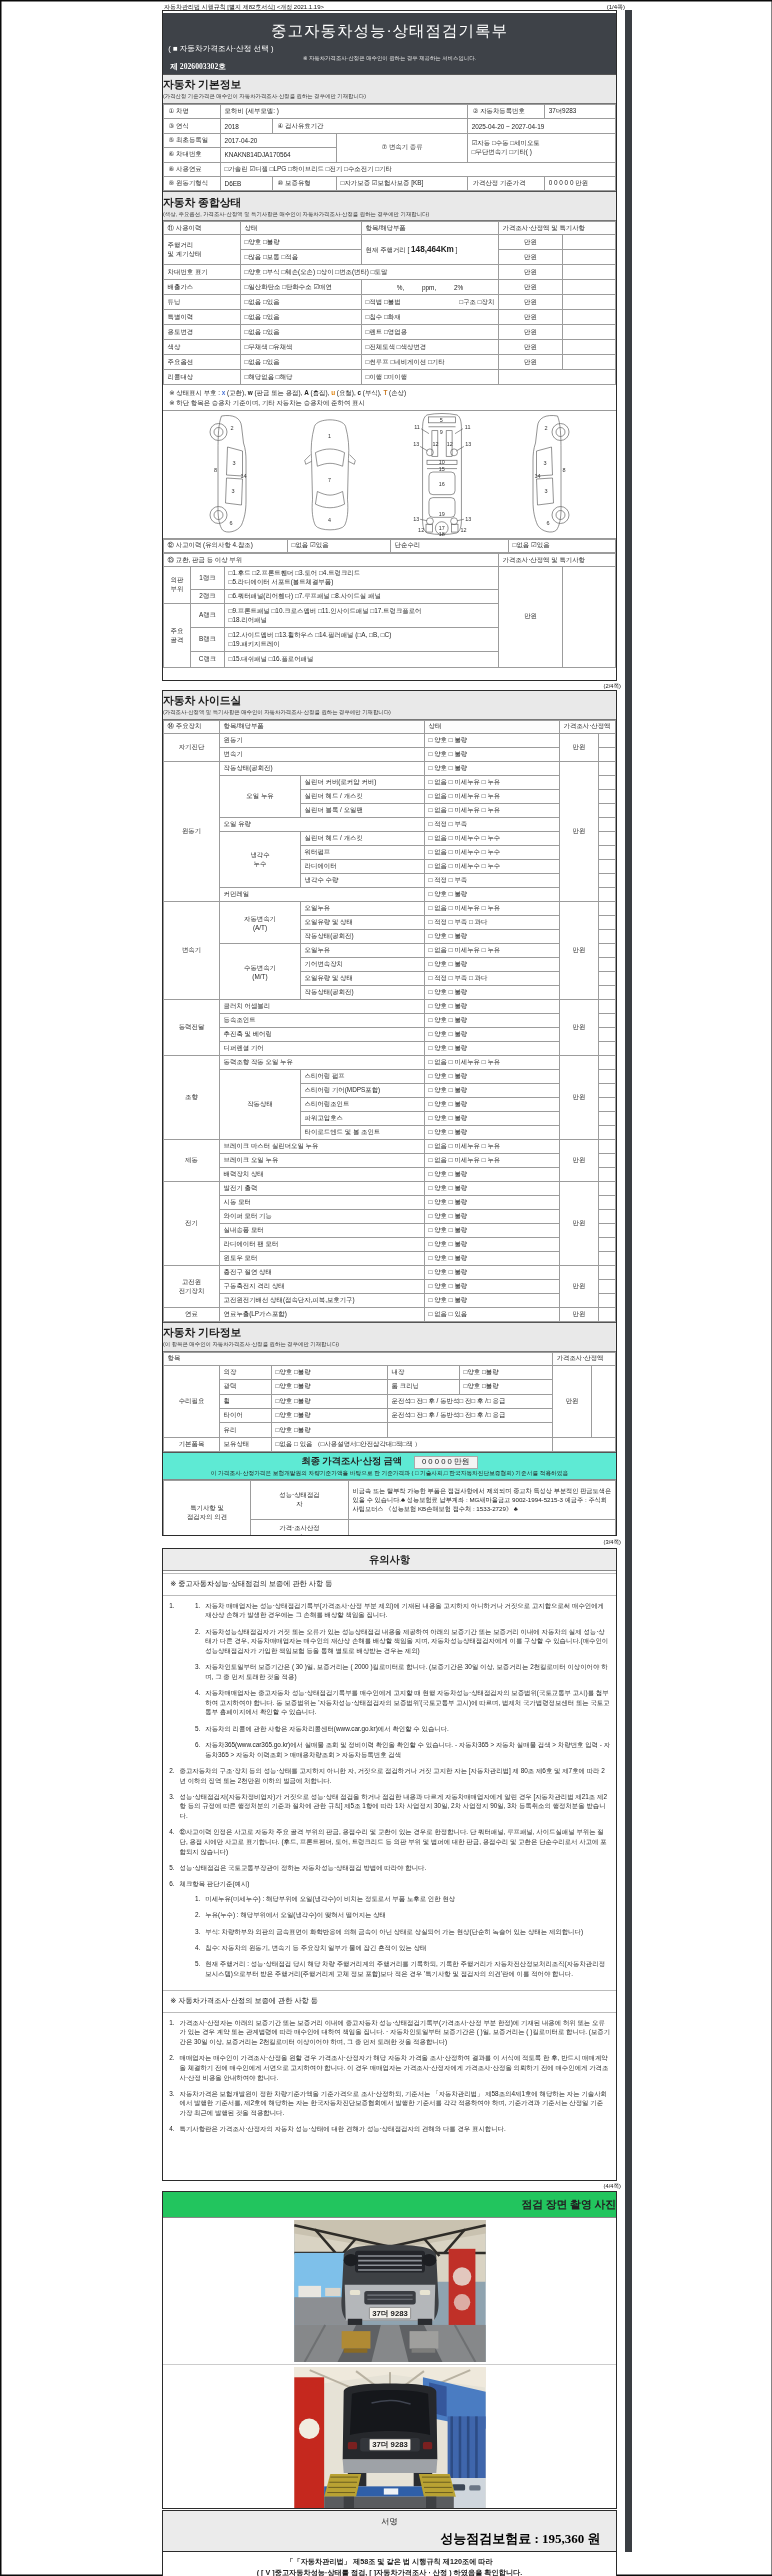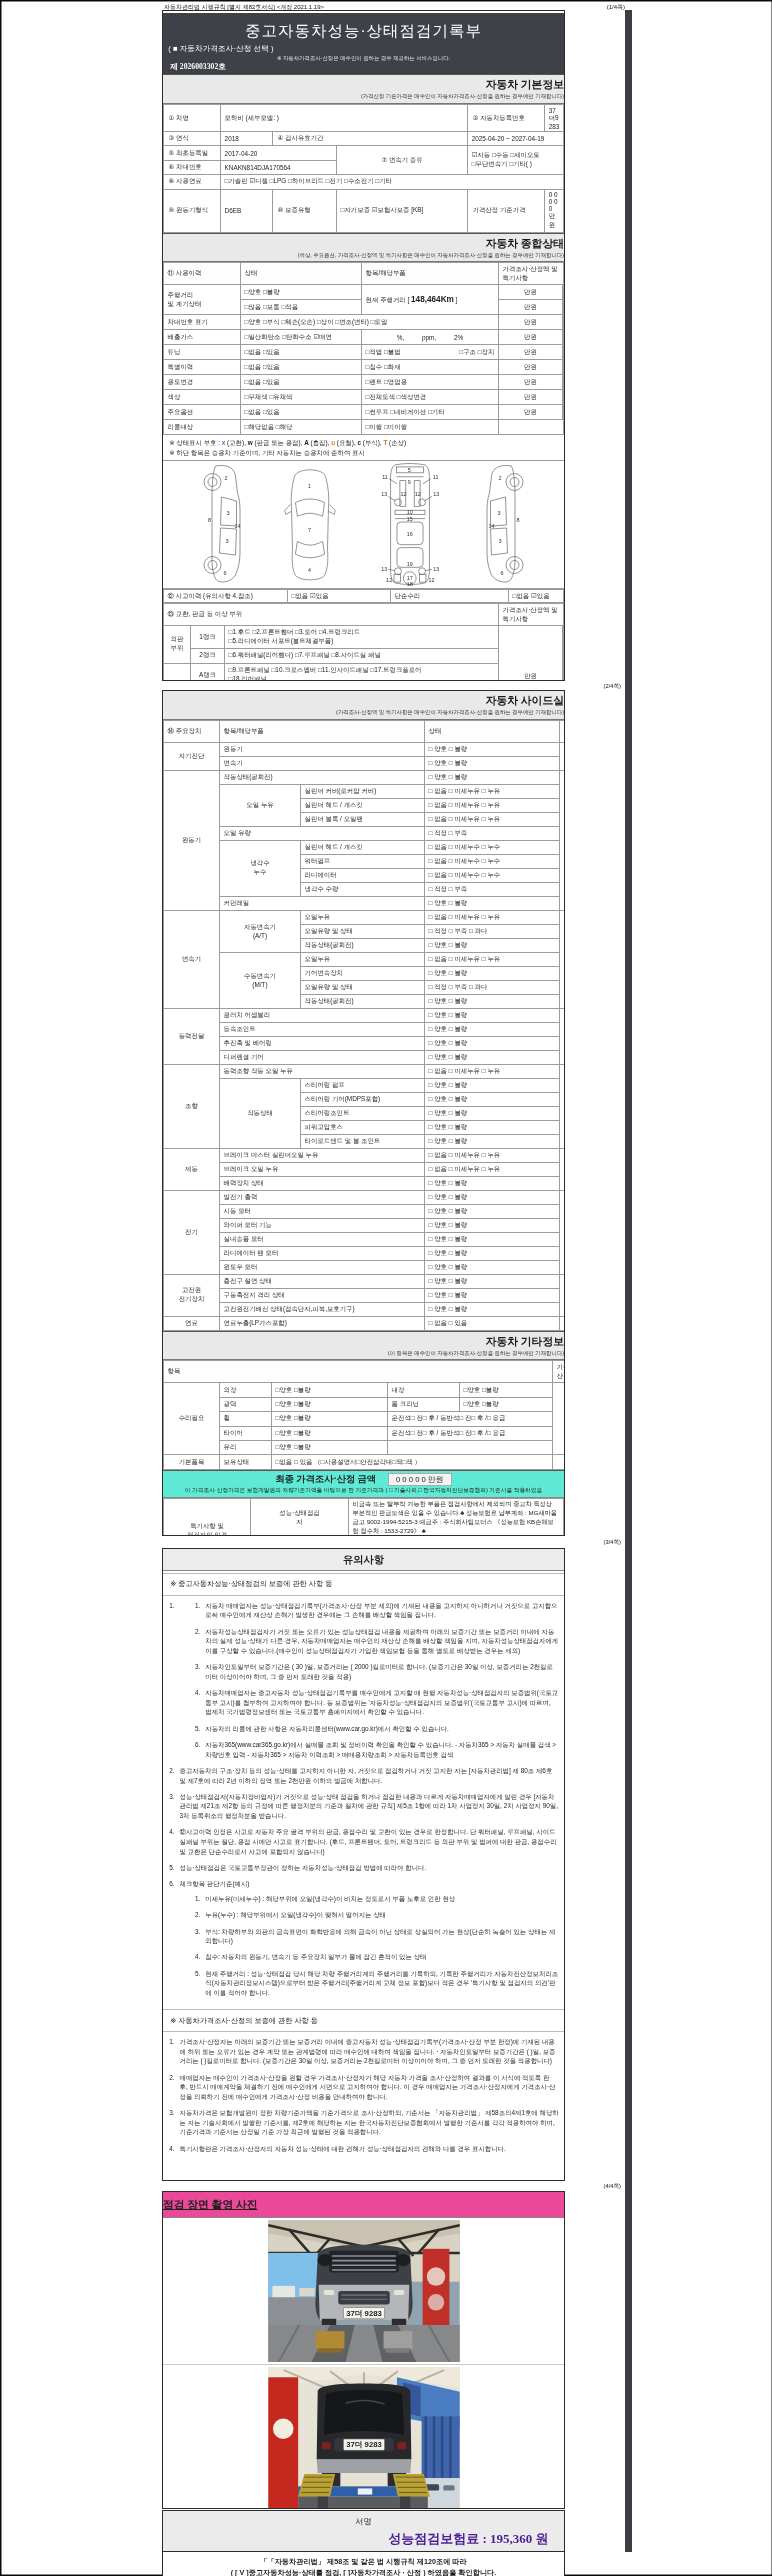--- a/index.html
+++ b/index.html
@@ -2,32 +2,32 @@
 <html style="font-size:8.2px"><head>
 <meta charset="utf-8">
 <style>
   * { margin:0; padding:0; box-sizing:border-box; }
   html,body { background:#fff; }
   body { font-family:"Liberation Sans","DejaVu Sans",sans-serif; color:#222; }
   .page { position:relative; width:773px; height:2576px; background:#ffffff; overflow:hidden;
           box-shadow: inset 0 0 0 1.5px #0a0a0a; }
   .meta-line { position:absolute; left:164px; top:3.1px; width:461px; display:flex; justify-content:space-between;
                font-size:6px; color:#111; }
-  .doc { position:absolute; left:162px; width:403px; background:#fff; border:1px solid #2b2b2b; overflow:hidden; }
+  .doc { position:absolute; left:162px; width:455px; background:#fff; border:1px solid #2b2b2b; overflow:hidden; }
   .right-bar { position:absolute; left:625px; top:10.3px; width:7.2px; height:2542px; background:#3a3e43; }
   .marker { position:absolute; left:162px; width:459px; text-align:right; font-size:5.7px; color:#111; }
 
   .dbl-line { height:2.1px; border-bottom:1px solid #fff; background:#fff; }
   .dark-header { background:#3e4248; color:#fff; position:relative; padding:7.2px 5.2px 3.1px; height:61px; }
   .dark-header .t1 { text-align:center; font-family:"Liberation Serif","DejaVu Serif",serif; font-size:15.5px; letter-spacing:1px; }
   .dark-header .t2 { text-align:left; font-size:7.7px; margin-top:2.1px; }
   .dark-header .t3 { text-align:center; font-size:5.4px; color:#e3e3e3; margin-top:1.5px; }
   .dark-header .docno { position:absolute; left:7.2px; bottom:2.1px; font-family:"Liberation Serif",serif; font-size:7.7px; font-weight:bold; }
 
-  .sec-hd { background:#e9e9e9; text-align:right; padding:3.1px 0 2.6px; border-top:0.8px solid #555; border-bottom:0.5px solid #777; }
+  .sec-hd { background:#e9e9e9; text-align:left; padding:3.1px 0 2.6px; border-top:0.8px solid #555; border-bottom:0.5px solid #777; }
   .sec-hd .st { font-family:"Liberation Serif","DejaVu Serif",serif; font-size:10.8px; font-weight:bold; color:#1c1c1c; }
   .sec-hd .sn { font-size:5.4px; color:#333; margin-top:1px; }
 
   table { width:100%; border-collapse:collapse; table-layout:fixed; }
   td,th { border:0.5px solid #9c9c9c; font-size:6.4px; padding:1.5px 3.6px; vertical-align:middle;
           white-space:pre-line; word-break:break-all; font-weight:normal; text-align:left; }
   td.c, th.c { text-align:center; }
   td.lbl { padding-left:4.6px; }
   .mil-num { font-size:8.2px; font-weight:bold; }
   .thead td { background:#fdfdfd; }
@@ -51,28 +51,28 @@
   ol.n-outer>li:before { content:counter(o)"."; position:absolute; left:3.1px; }
   ol.n-outer.start2 { counter-reset:o 1; }
   ol.n-inner { list-style:none; counter-reset:i; margin:0 0 6.7px 13.4px; }
   ol.n-inner>li { counter-increment:i; position:relative; padding-left:12.4px; margin-bottom:6.7px; }
   ol.n-inner>li:before { content:counter(i)"."; position:absolute; left:2.1px; }
   .price-box { border:0.8px solid #555; margin:7.2px 13.4px 0; }
   .pb-title { width:227px; margin:8.2px auto 0; border:0.8px solid #666; text-align:center; font-family:"Liberation Serif",serif;
               font-size:10.8px; font-weight:bold; padding:4.1px 0; }
   .pb-text { padding:6.2px 11.3px 7.2px; font-size:6.5px; line-height:1.6; }
 
-  .photo-hd { background:#ec4899; text-align:left; font-family:"Liberation Serif",serif; font-size:10.8px; font-weight:bold;
-              padding:5.7px 0; border-bottom:0.5px solid #888;text-decoration:underline; }
+  .photo-hd { background:#22c55e; text-align:right; font-family:"Liberation Serif",serif; font-size:10.8px; font-weight:bold;
+              padding:5.7px 0; border-bottom:0.5px solid #888; }
   .photo-row { height:146px; display:flex; justify-content:center; align-items:center; }
   .photo-row + .photo-row { border-top:0.5px solid #ccc; }
 
   .sign-box { background:#ebebeb; text-align:center; padding-top:5.2px; }
   .sign-box .sg { font-size:8.2px; color:#222; }
-  .sign-box .prem { text-align:right; padding-right:15.5px; margin-top:3.1px; color:#4c1d95; font-family:"Liberation Serif",serif;
+  .sign-box .prem { text-align:right; padding-right:15.5px; margin-top:3.1px; color:#000000; font-family:"Liberation Serif",serif;
                     font-size:13px; font-weight:bold; }
   .confirm { text-align:center; font-size:7.2px; font-weight:bold; line-height:1.55; padding-top:4.1px; }
 
   .lg-x { color:#4a74d8; font-weight:bold; } .lg-u { color:#e0820a; font-weight:bold; } .lg-t { color:#c87820; font-weight:bold; }
   .flexsplit { display:flex; justify-content:space-between; }
 </style>
 </head>
 <body>
 
 <div class="page">

